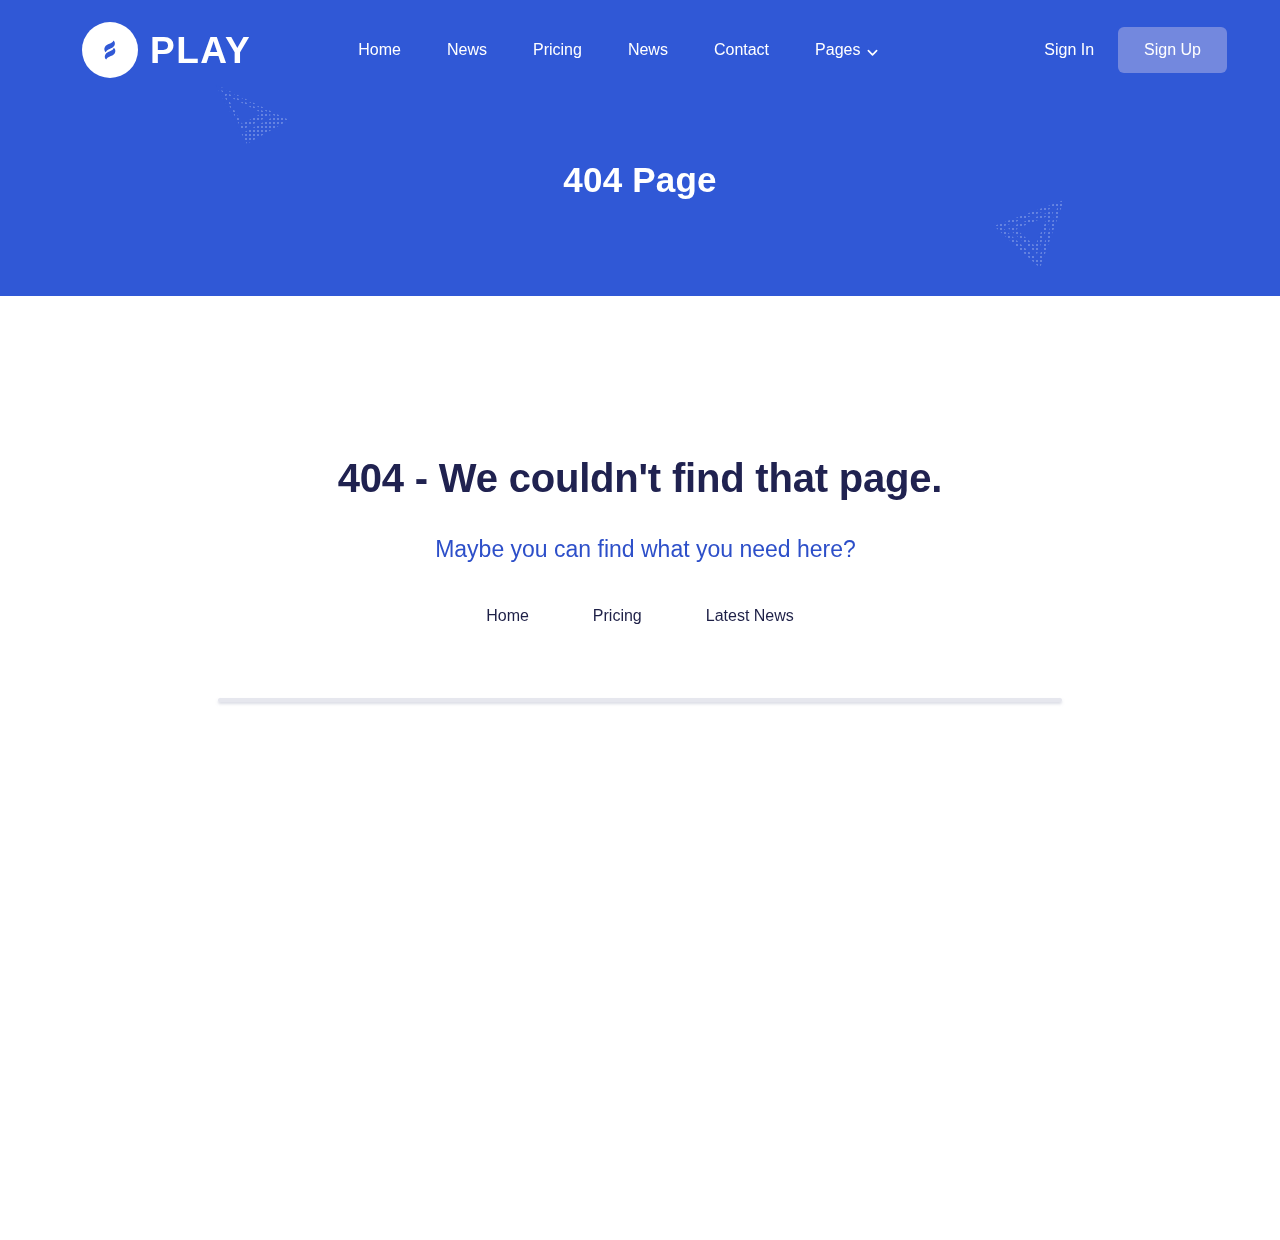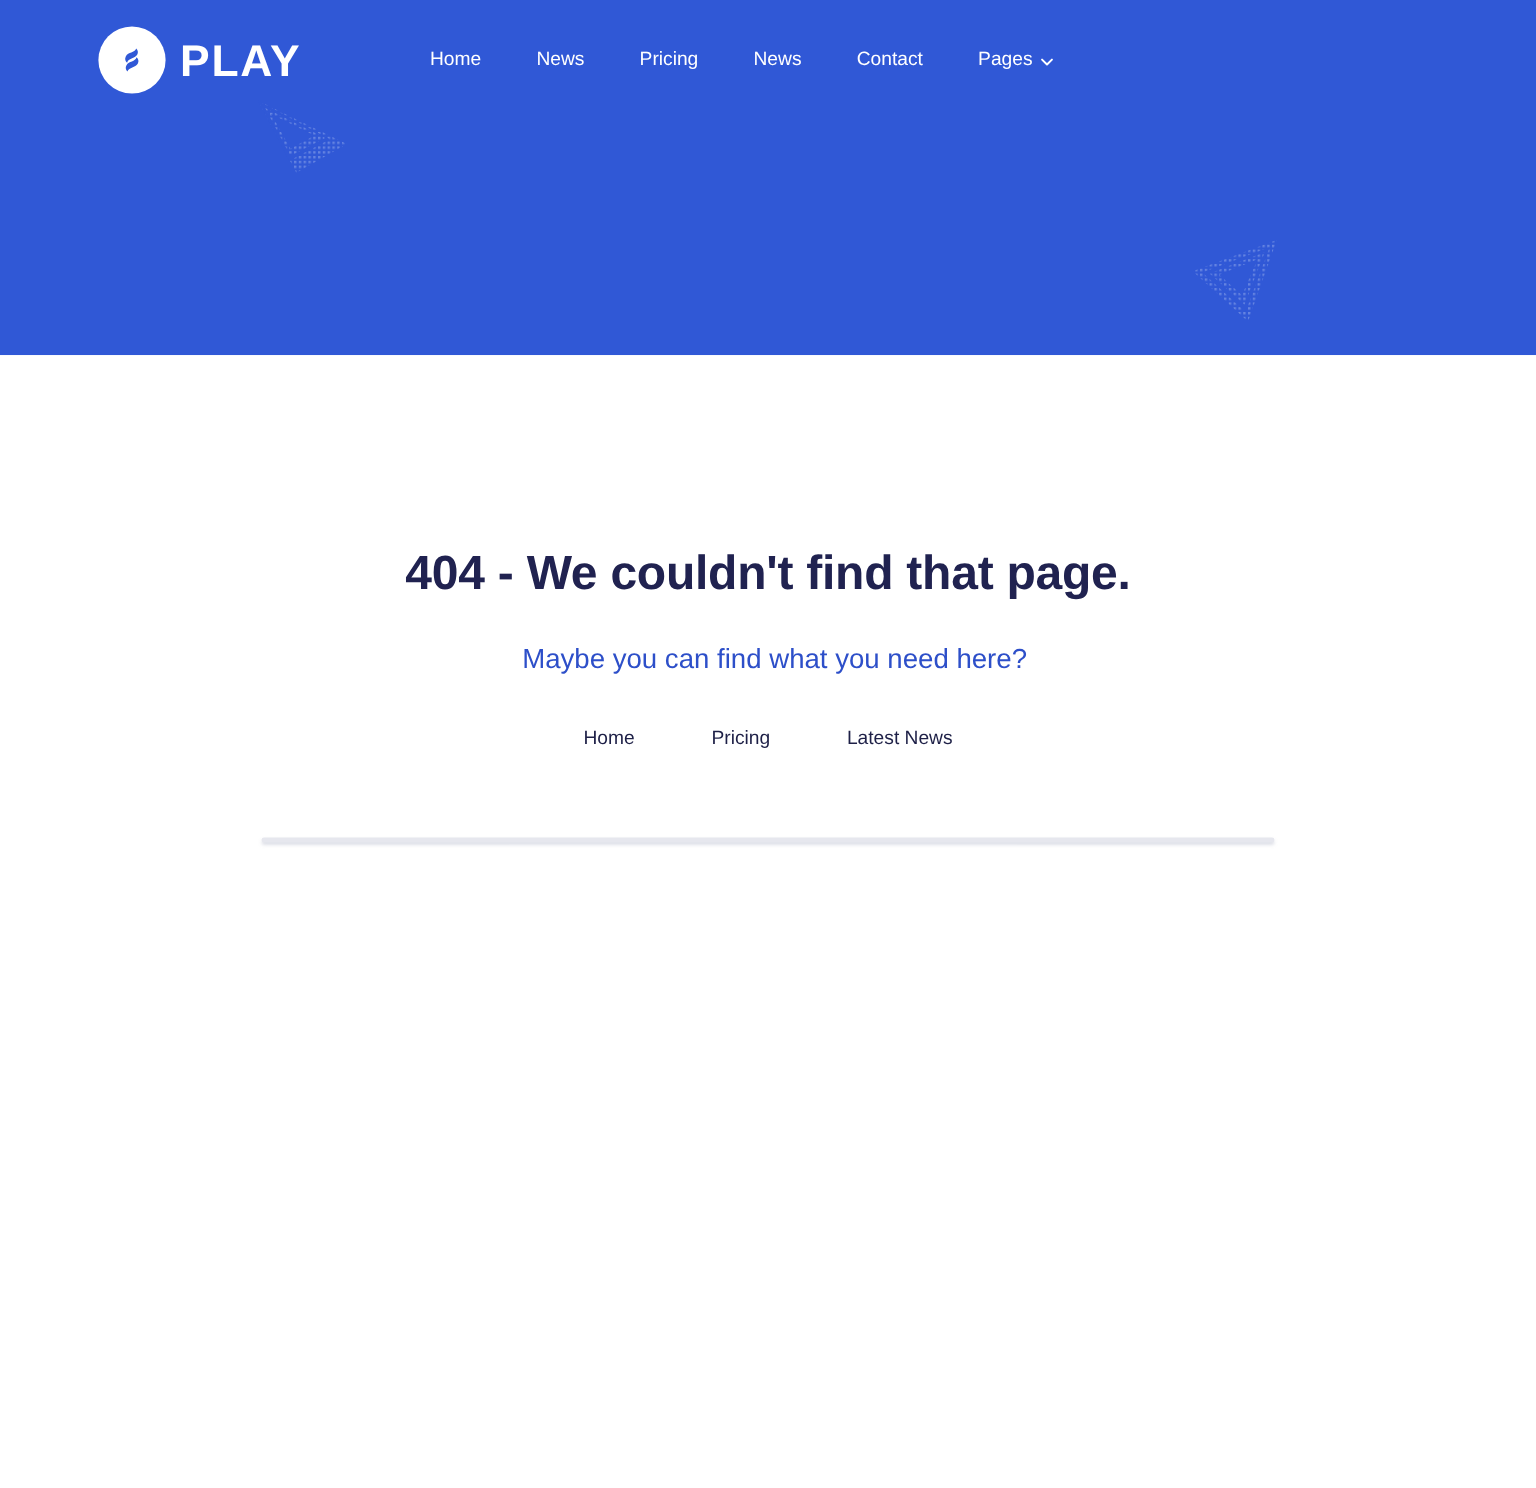--- a/index.html
+++ b/index.html
@@ -265,22 +265,27 @@
           <span>Pages</span>
           <span class="chev">
             <svg width="11" height="11" viewBox="0 0 12 12">
               <path d="M1.5 4 L6 8.5 L10.5 4" stroke="#ffffff" stroke-width="1.8" fill="none" stroke-linecap="round" stroke-linejoin="round"></path>
             </svg>
           </span>
         </a>
       </li>
     </ul>
 
+    <div class="nav-right">
+      <a class="signin" href="#">Sign In</a>
+      <button class="signup">Sign Up</button>
+    </div>
   </nav>
 
+  <h1 class="hero-title">404 Page</h1>
 </div>
 
 <main class="main">
 
   <h2 class="err-title">404 - We couldn't find that page.</h2>
 
   <p class="err-sub">
     <a href="#">Maybe you can find what you need here?</a>
   </p>
 

